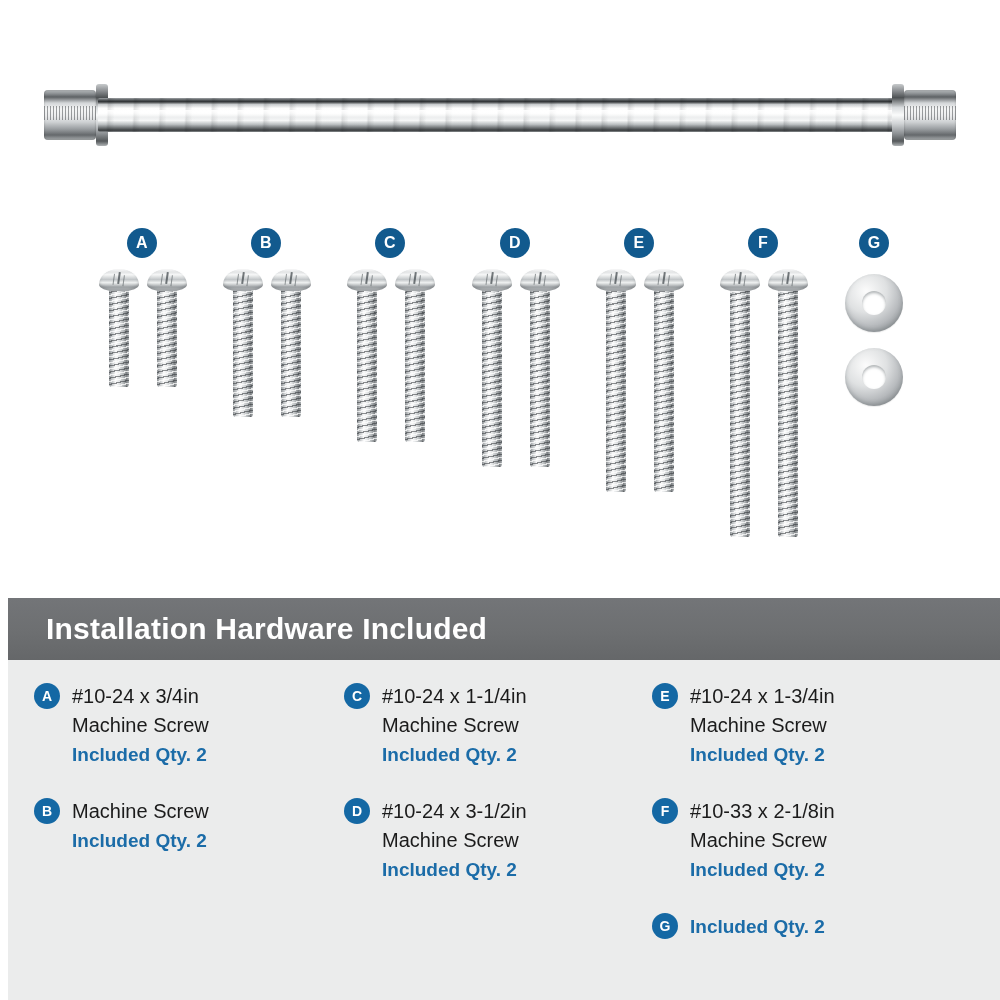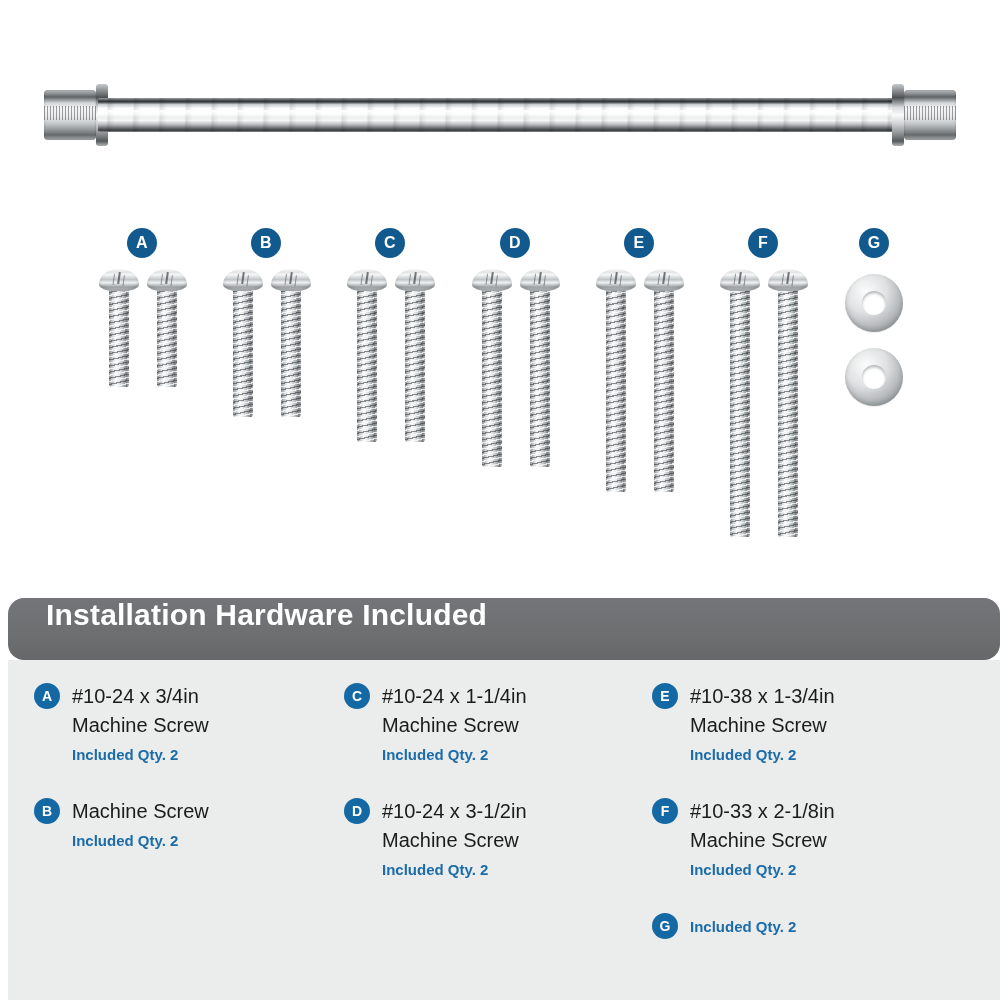--- a/index.html
+++ b/index.html
@@ -146,21 +146,21 @@
   }
 
   
   #info-panel{
     position:absolute;left:0;top:590px;width:1000px;height:410px;
     background:#ffffff;
   }
   #panel-header{
     position:absolute;left:8px;top:8px;width:992px;height:62px;
     background:linear-gradient(to bottom,#737578 0%,#6d6f71 55%,#656769 100%);
-    display:flex;align-items:flex-start;border-radius:16px;
+    display:flex;align-items:center;
   }
   #panel-title{
     color:#ffffff;font-size:30px;font-weight:bold;
     margin-left:38px;letter-spacing:.2px;
   }
   #panel-body{
     position:absolute;left:8px;top:70px;width:992px;height:340px;
     background:#ebecec;
   }
   .col{position:absolute;top:22px;}
@@ -173,21 +173,21 @@
     position:absolute;left:0;top:1px;
     width:26px;height:26px;border-radius:50%;
     background:#1468a4;color:#ffffff;
     font-size:14px;font-weight:bold;
     display:flex;align-items:center;justify-content:center;
   }
   .item-line{
     font-size:20px;color:#1b1b1b;line-height:29px;white-space:nowrap;
   }
   .item-qty{
-    font-size:15px;font-weight:bold;color:#1b6ca8;line-height:29px;
+    font-size:19px;font-weight:bold;color:#1b6ca8;line-height:29px;
   }
 </style>
 </head>
 <body>
 
 <div id="product-area">
 
   <div id="towel-bar">
     <div class="bar-cap" id="cap-left">
       <div class="cap-body"></div>
@@ -336,21 +336,21 @@
         <div class="item-badge">D</div>
         <div class="item-line">#10-24 x 3-1/2in</div>
         <div class="item-line">Machine Screw</div>
         <div class="item-qty">Included Qty. 2</div>
       </div>
     </div>
 
     <div class="col" id="col-3">
       <div class="hw-item">
         <div class="item-badge">E</div>
-        <div class="item-line">#10-38 x 1-3/4in</div>
+        <div class="item-line">#10-24 x 1-3/4in</div>
         <div class="item-line">Machine Screw</div>
         <div class="item-qty">Included Qty. 2</div>
       </div>
       <div class="hw-item">
         <div class="item-badge">F</div>
         <div class="item-line">#10-33 x 2-1/8in</div>
         <div class="item-line">Machine Screw</div>
         <div class="item-qty">Included Qty. 2</div>
       </div>
       <div class="hw-item">

